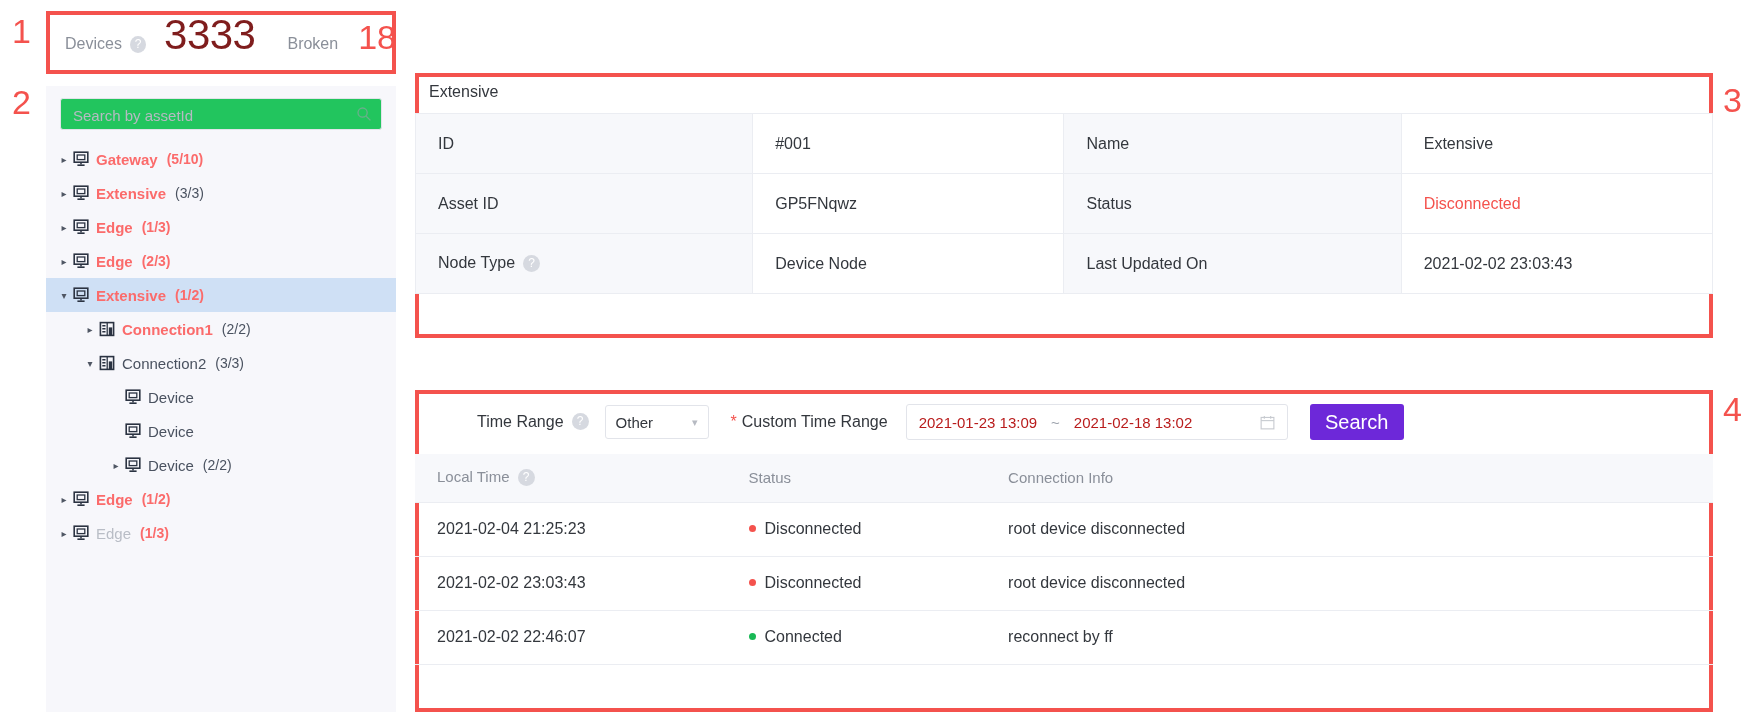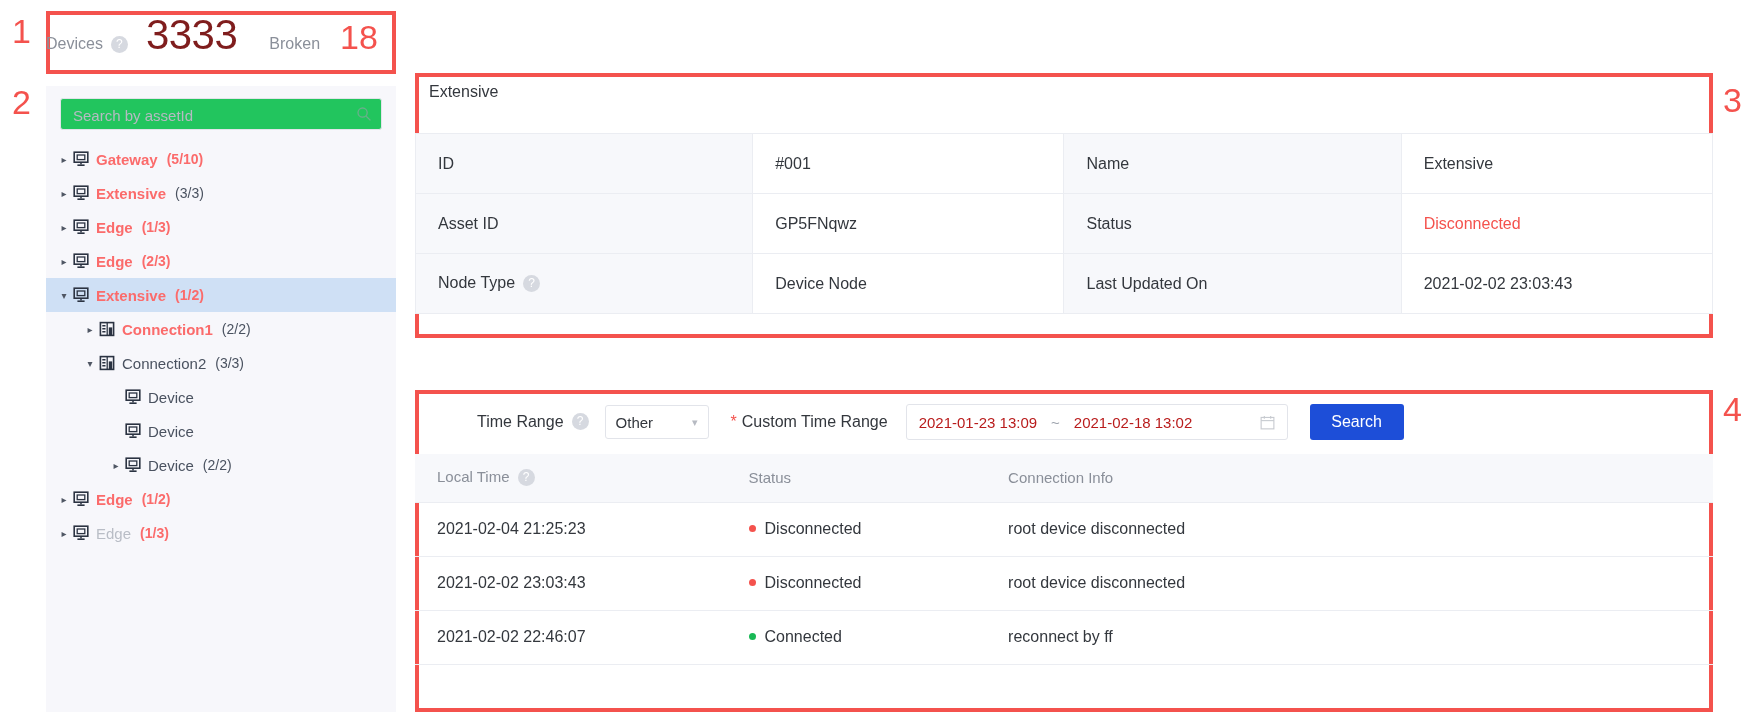--- a/index.html
+++ b/index.html
@@ -14,21 +14,21 @@
   .root{position:relative;width:1761px;height:723px;}
 
   
   .anno-box{position:absolute;border:4px solid #f4524d;box-sizing:border-box;pointer-events:none;}
   .anno-num{position:absolute;color:#f4524d;font-size:34px;line-height:34px;font-family:"Liberation Sans",sans-serif;}
 
   
   #panel1{position:absolute;left:46px;top:11px;width:350px;height:63px;}
   .summary{
     display:flex;align-items:baseline;height:100%;
-    padding-left:0;box-sizing:border-box;
+    padding-left:19px;box-sizing:border-box;
   }
   .sum-label{font-size:16px;color:#8a8f99;}
   .sum-help{
     display:inline-block;width:17px;height:17px;border-radius:50%;
     background:#d6d9e0;color:#ffffff;font-size:12px;line-height:17px;
     text-align:center;margin-left:8px;position:relative;top:-1px;
   }
   .sum-big{font-size:42px;color:#7f1d1d;margin-left:18px;letter-spacing:-0.5px;}
   .sum-label2{font-size:16px;color:#8a8f99;margin-left:32px;}
   .sum-broken{font-size:34px;color:#f4524d;margin-left:20px;}
@@ -61,21 +61,21 @@
   .tico{flex:0 0 18px;width:18px;height:18px;margin-right:6px;display:inline-block;}
   .tlabel{margin-right:9px;}
   .tcount{font-size:14px;}
   .c-red{color:#fb6b6b;font-weight:bold;}
   .c-dark{color:#4a5260;}
   .c-gray{color:#b9bdc6;}
 
   
   #panel3{position:absolute;left:415px;top:73px;width:1298px;height:265px;box-sizing:border-box;}
   .p3-title{font-size:16px;color:#33373d;padding:10px 0 12px 14px;}
-  .dtable{width:100%;border-collapse:collapse;table-layout:fixed;margin-top:20px;}
+  .dtable{width:100%;border-collapse:collapse;table-layout:fixed;}
   .dtable td{
     height:60px;font-size:16px;border:1px solid #ebedf2;padding:0 22px;
     vertical-align:middle;box-sizing:border-box;
   }
   .dt-key{background:#f7f8fb;color:#33373d;width:26%;}
   .dt-val{background:#ffffff;color:#33373d;width:24%;}
   .help{
     display:inline-block;width:17px;height:17px;border-radius:50%;
     background:#d6d9e0;color:#ffffff;font-size:12px;line-height:17px;
     text-align:center;margin-left:8px;position:relative;top:-1px;
@@ -95,22 +95,22 @@
   .req{color:#f4524d;margin-left:22px;font-size:16px;}
   .f-label2{font-size:16px;color:#33373d;margin-left:5px;}
   .daterange{
     margin-left:18px;width:382px;height:36px;border:1px solid #e2e4ea;background:#fff;border-radius:3px;
     display:flex;align-items:center;box-sizing:border-box;padding:0 12px;cursor:pointer;
   }
   .dr-val{font-size:15px;color:#b91c1c;}
   .dr-sep{color:#9aa0aa;margin:0 14px;font-size:15px;}
   .dr-cal{margin-left:auto;width:15px;height:15px;opacity:.55;}
   .searchbtn{
-    margin-left:22px;width:94px;height:36px;background:#1d4ed8;color:#fff;border:none;border-radius:3px;
-    font-size:16px;cursor:pointer;font-family:"Liberation Sans",sans-serif;
+    margin-left:22px;width:94px;height:36px;background:#6d28d9;color:#fff;border:none;border-radius:3px;
+    font-size:20px;cursor:pointer;font-family:"Liberation Sans",sans-serif;
   }
   .ltable{width:100%;border-collapse:collapse;table-layout:fixed;}
   .ltable th{
     text-align:left;background:#f7f8fb;color:#8a8f99;font-weight:normal;font-size:15px;
     height:48px;padding:0 22px;border-bottom:1px solid #ebedf2;box-sizing:border-box;
   }
   .ltable td{
     font-size:16px;color:#33373d;height:54px;padding:0 22px;
     border-bottom:1px solid #ebedf2;box-sizing:border-box;vertical-align:middle;
   }

